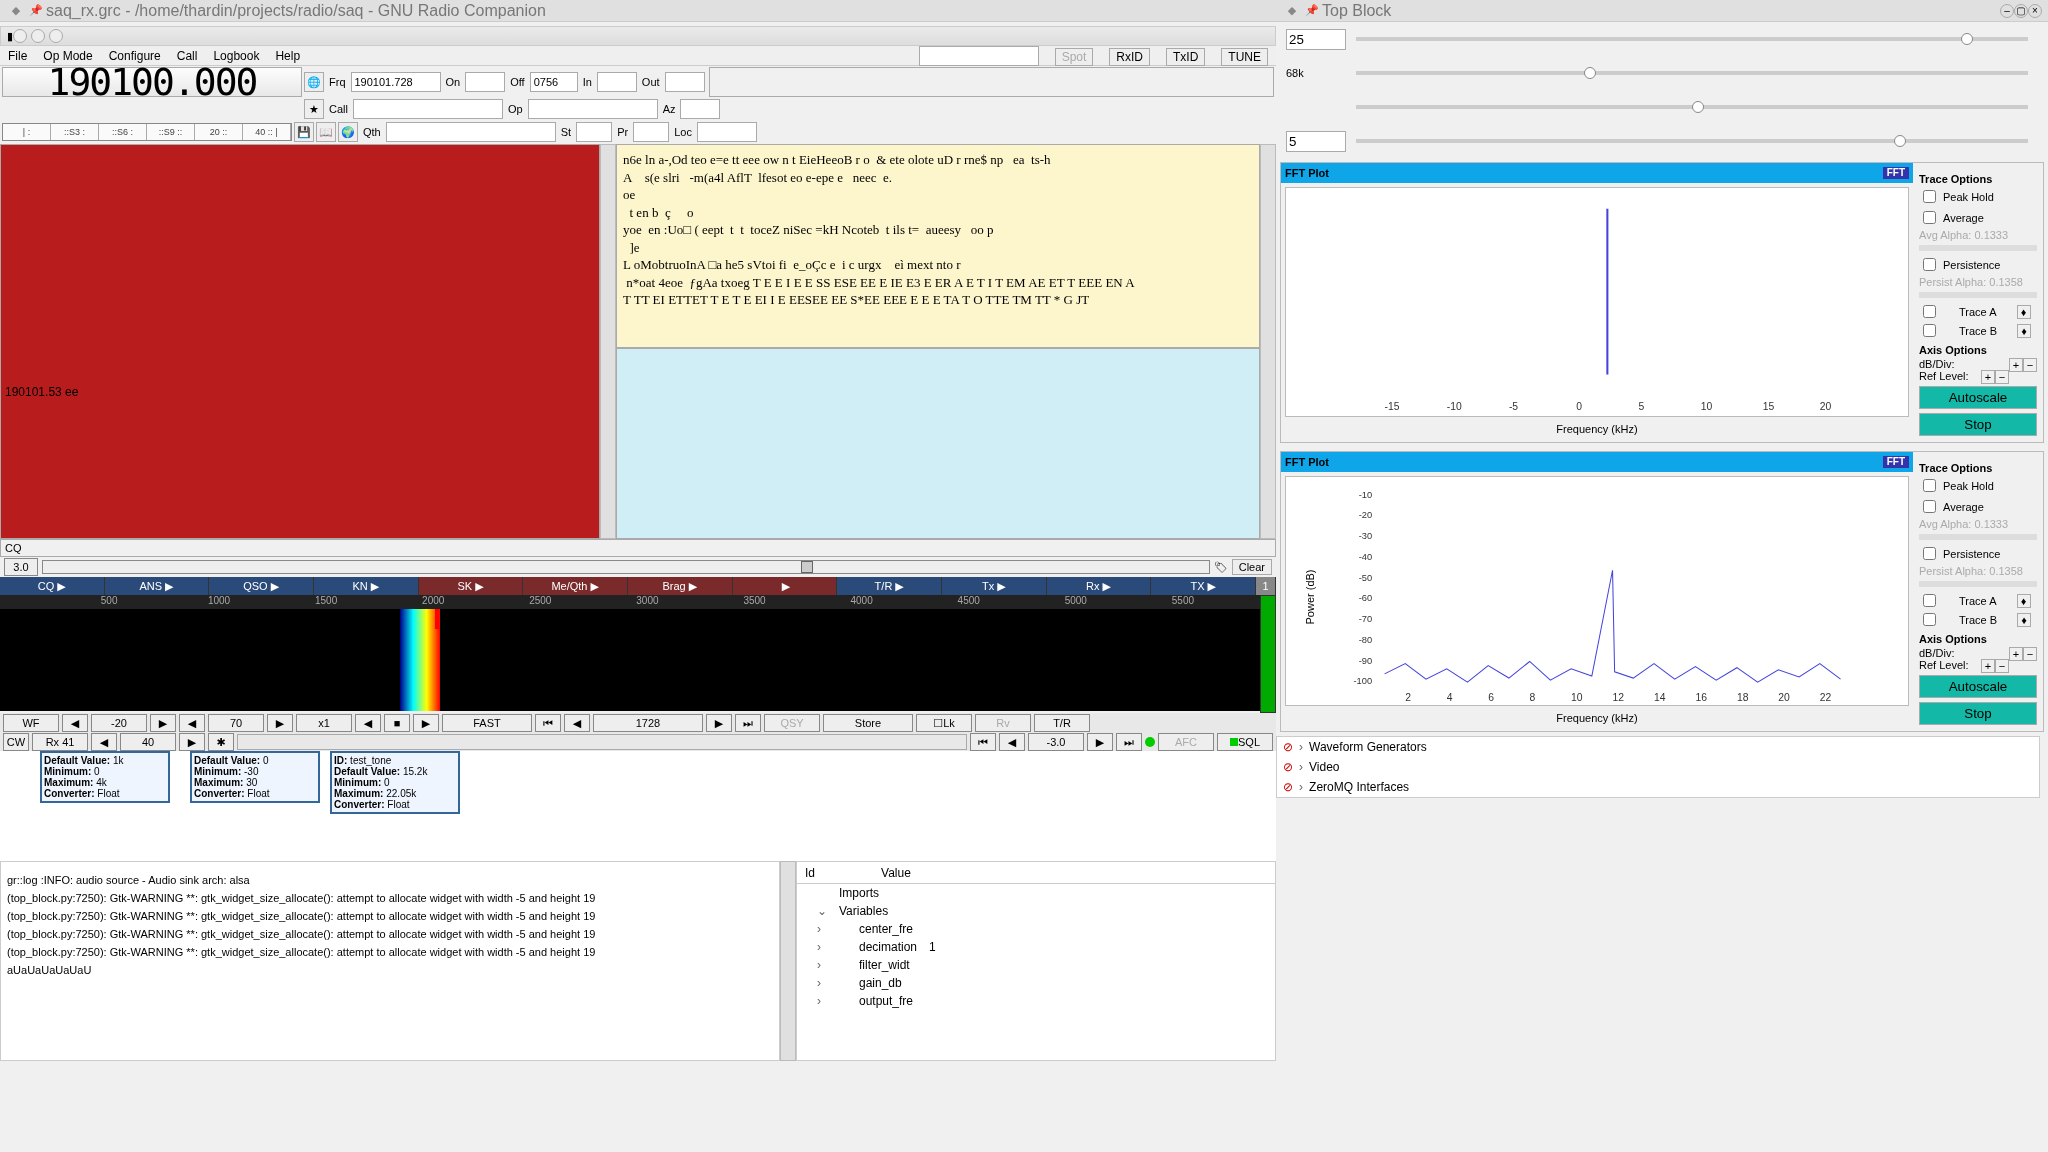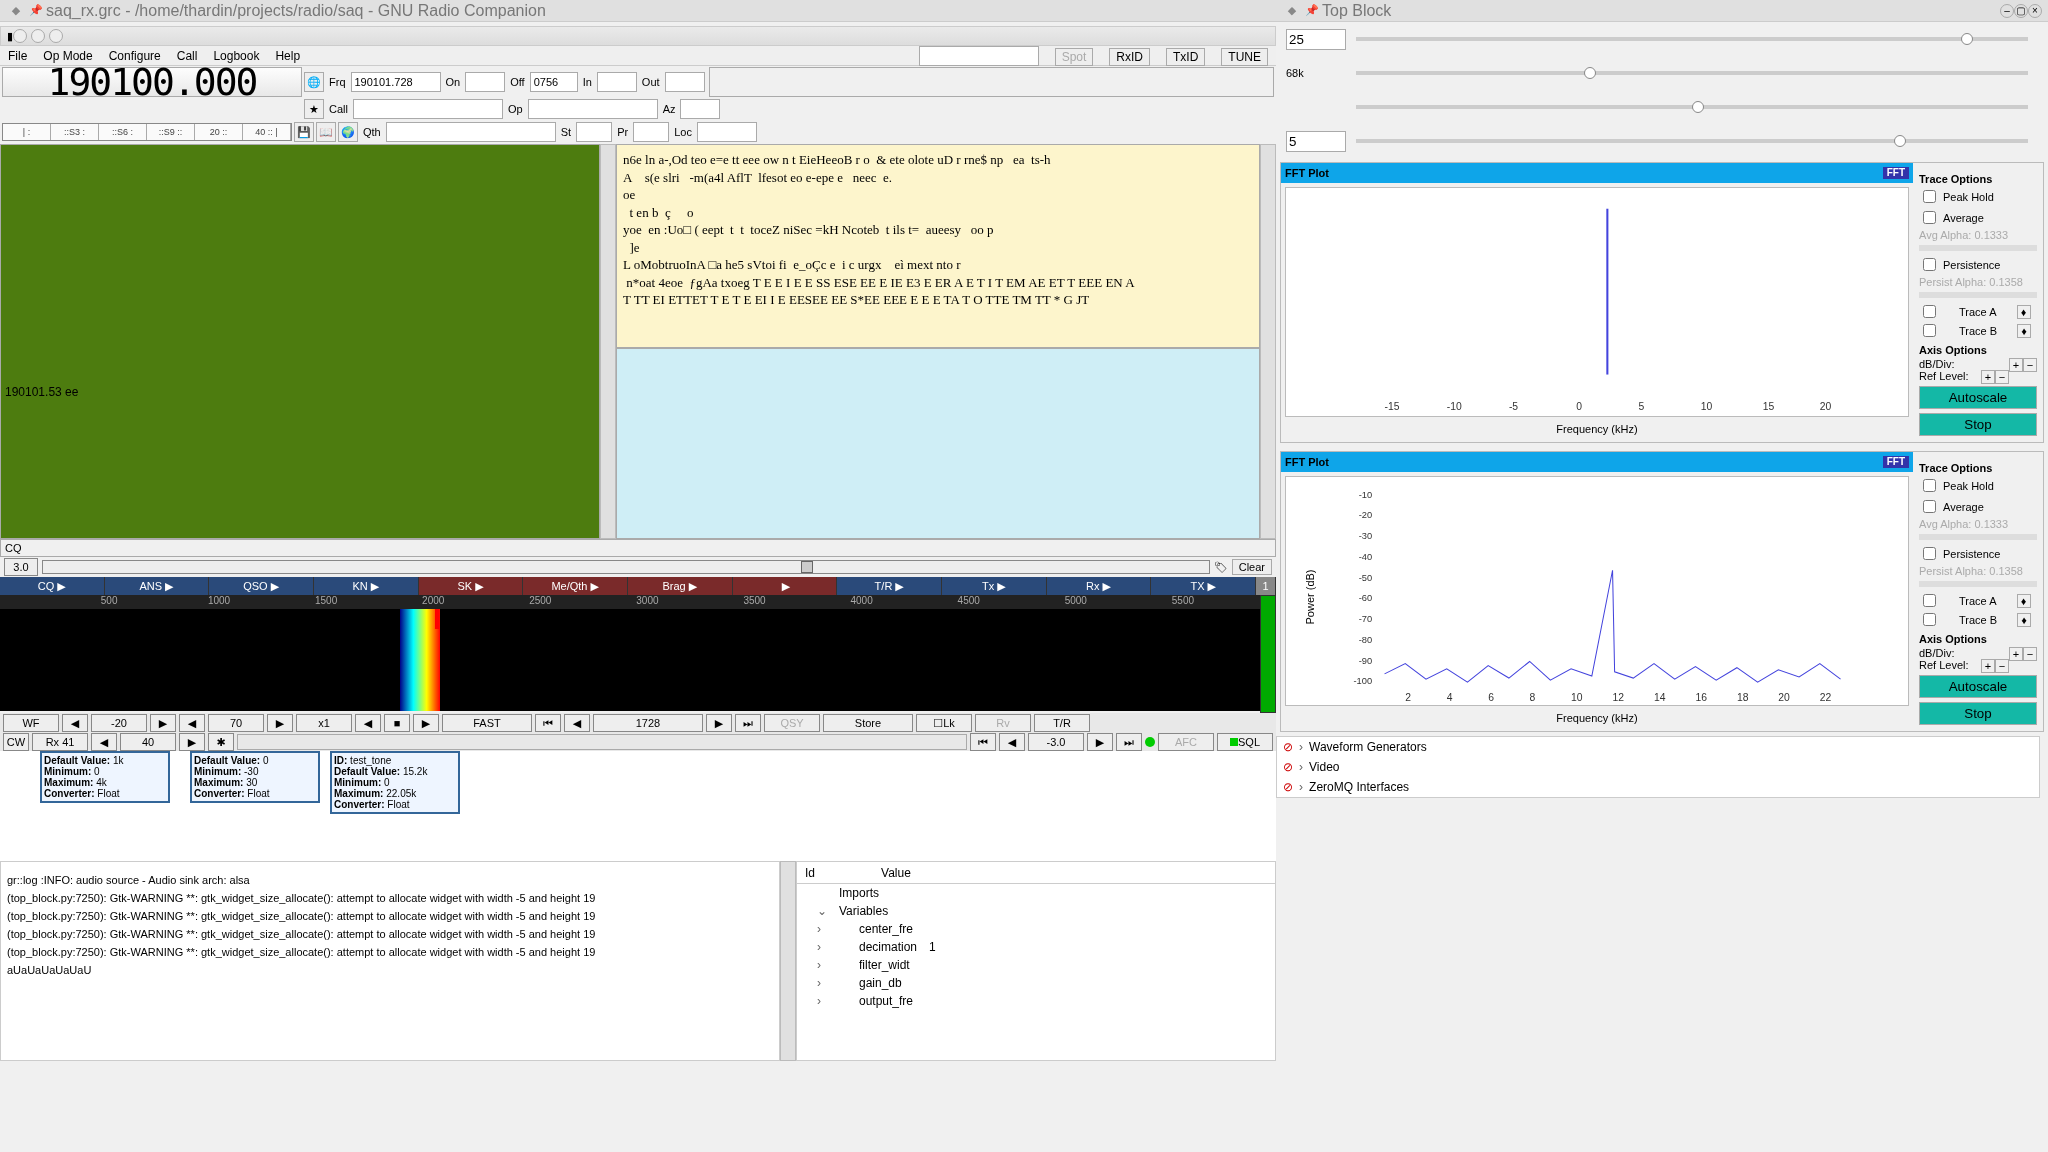--- a/index.html
+++ b/index.html
@@ -34,21 +34,21 @@
 .small-input { width:90px; height:20px; border:1px solid #aaa; padding:0 3px; font-size:11px;}
 .tiny-input { width:56px; height:20px; border:1px solid #aaa; padding:0 3px; font-size:11px;}
 .label-s { font-size:11px; padding:0 3px;}
 .icon-btn { width:20px;height:20px;border:1px solid #aaa;background:#eee;display:flex;align-items:center;justify-content:center;}
 
 .second-row { display:flex; align-items:center; padding:2px; gap:2px; height:24px;}
 .segs { height:18px; width:290px; border:1px solid #888; background:#fafafa; display:flex; font-size:9px;}
 .seg-btn { flex:1;border-right:1px solid #aaa;display:flex;align-items:center;justify-content:center; color:#444;}
 
 .rx-pane { display:flex; height:395px;}
-.rx-left { width:600px; background:#4d7c0f; border:1px solid #aaa; position:relative; padding:4px; font-family:monospace; font-size:12px;}
+.rx-left { width:600px; background:#b91c1c; border:1px solid #aaa; position:relative; padding:4px; font-family:monospace; font-size:12px;}
 .rx-right { flex:1; display:flex; flex-direction:column;}
 .decode-text { background:#fdf5cc; border:1px solid #aaa; padding:6px; font-size:13px; font-family:serif; line-height:1.35; flex:1;}
 .tx-text { background:#cfeef6; border:1px solid #aaa; flex:1;}
 .scroll { width:16px; background:#e0e0e0; border:1px solid #bbb;}
 
 .cq-row { display:flex; align-items:center; height:18px; border:1px solid #aaa;}
 .cq-row .lab { padding:0 4px; font-size:11px;}
 .slider-row { display:flex; align-items:center; height:20px; gap:4px; padding:0 4px;}
 .slider { flex:1; height:14px; border:1px solid #888; position:relative; background:#eee;}
 .slider .thumb { position:absolute; width:12px; height:100%; background:#ccc; border:1px solid #666;}

